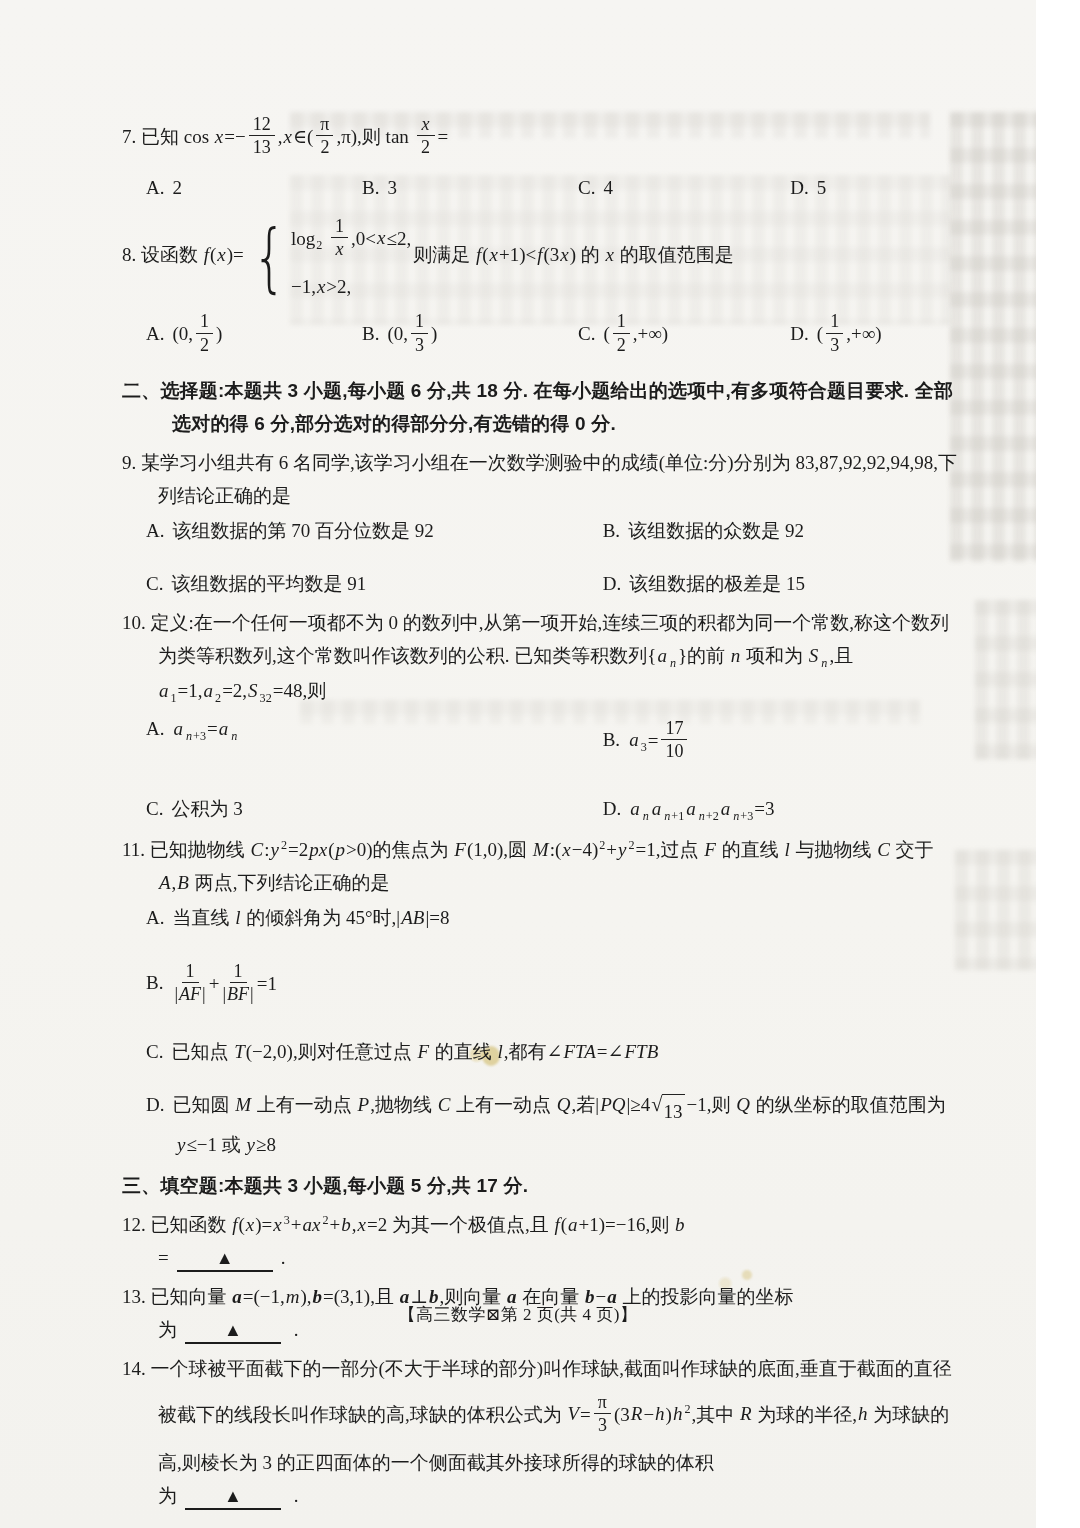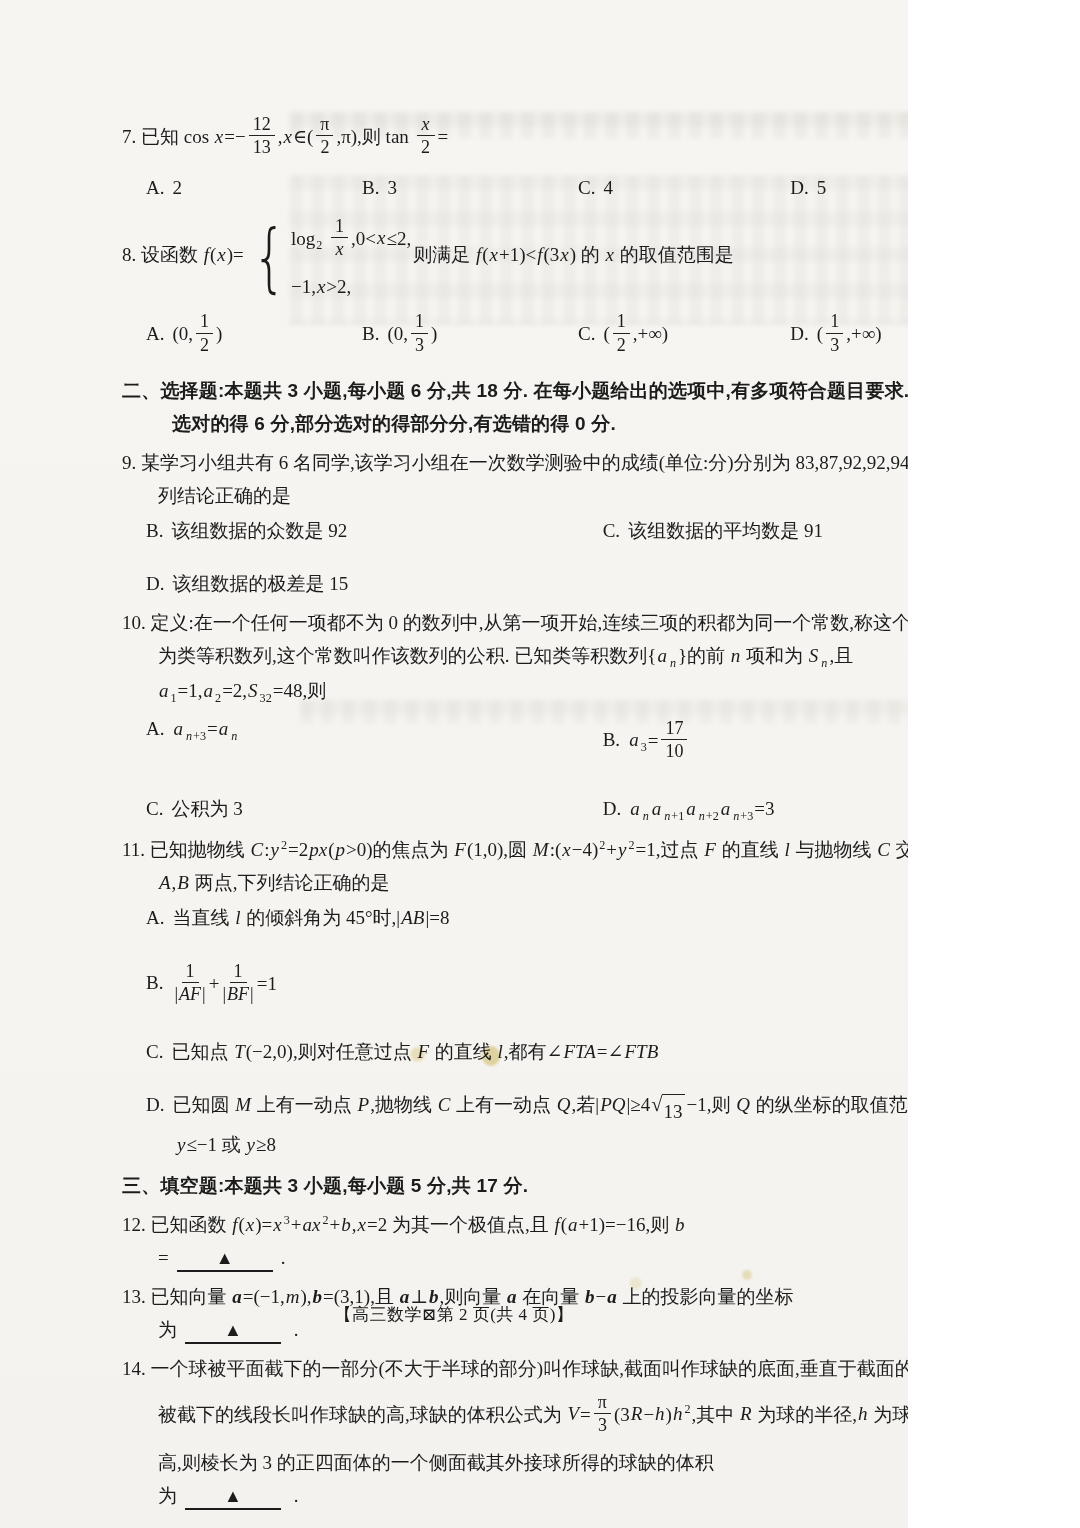--- a/index.html
+++ b/index.html
@@ -1,18 +1,18 @@
 <!DOCTYPE html>
 <html><head>
 <meta charset="utf-8">
 <style>
   html,body{margin:0;padding:0;}
   .page{
     position:relative;
-    width:908px;height:1528px;
+    width:1036px;height:1528px;
     background:
       radial-gradient(circle at 46% 69%, rgba(205,172,60,.30) 0 5px, rgba(205,172,60,0) 9px),
       radial-gradient(circle at 70% 84%, rgba(200,170,70,.18) 0 4px, rgba(200,170,70,0) 8px),
       linear-gradient(180deg,#f6f5f2 0%,#f5f4f0 60%,#f3f2ee 100%);
     overflow:hidden;
     color:#1c1c1c;
     font-family:"Liberation Serif","DejaVu Serif","DejaVu Sans",serif;
     font-size:19px;
     line-height:1.74;
   }
@@ -140,20 +140,21 @@
           <div class="opt"><span class="opt-label">D.</span><span class="rt">(</span><span class="frac">
               <span class="num"><span class="rt">1</span></span>
               <span class="den"><span class="rt">3</span></span>
             </span><span class="rt">,+∞)</span></div>
         </div>
       </div>
       <p class="section-head"><span class="rt">二、选择题:本题共 3 小题,每小题 6 分,共 18 分. 在每小题给出的选项中,有多项符合题目要求. 全部选对的得 6 分,部分选对的得部分分,有选错的得 0 分.</span></p>
       <div class="question">
         <div class="q-stem"><span class="rt">9. 某学习小组共有 6 名同学,该学习小组在一次数学测验中的成绩(单位:分)分别为 83,87,92,92,94,98,下列结论正确的是</span></div>
         <div class="opts c2">
+          <div class="opt"><span class="opt-label">A.</span><span class="rt">该组数据的第 70 百分位数是 92</span></div>
           <div class="opt"><span class="opt-label">B.</span><span class="rt">该组数据的众数是 92</span></div>
           <div class="opt"><span class="opt-label">C.</span><span class="rt">该组数据的平均数是 91</span></div>
           <div class="opt"><span class="opt-label">D.</span><span class="rt">该组数据的极差是 15</span></div>
         </div>
       </div>
       <div class="question">
         <div class="q-stem"><span class="rt">10. 定义:在一个任何一项都不为 0 的数列中,从第一项开始,连续三项的积都为同一个常数,称这个数列为类等积数列,这个常数叫作该数列的公积. 已知类等积数列{</span><span class="ri">a</span><span class="sb"><span class="ri">n</span></span><span class="rt">}的前 </span><span class="ri">n</span><span class="rt"> 项和为 </span><span class="ri">S</span><span class="sb"><span class="ri">n</span></span><span class="rt">,且 </span><span class="ri">a</span><span class="sb"><span class="rt">1</span></span><span class="rt">=1,</span><span class="ri">a</span><span class="sb"><span class="rt">2</span></span><span class="rt">=2,</span><span class="ri">S</span><span class="sb"><span class="rt">32</span></span><span class="rt">=48,则</span></div>
         <div class="opts c2">
           <div class="opt"><span class="opt-label">A.</span><span class="ri">a</span><span class="sb"><span class="ri">n</span><span class="rt">+3</span></span><span class="rt">=</span><span class="ri">a</span><span class="sb"><span class="ri">n</span></span></div>
           <div class="opt"><span class="opt-label">B.</span><span class="ri">a</span><span class="sb"><span class="rt">3</span></span><span class="rt">=</span><span class="frac">

